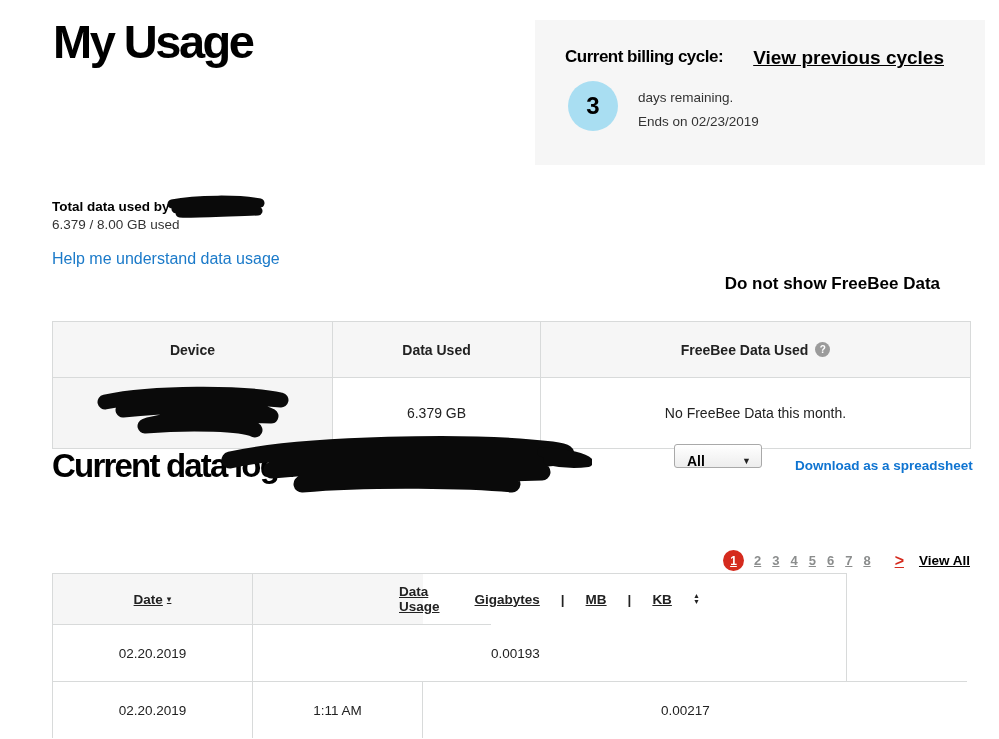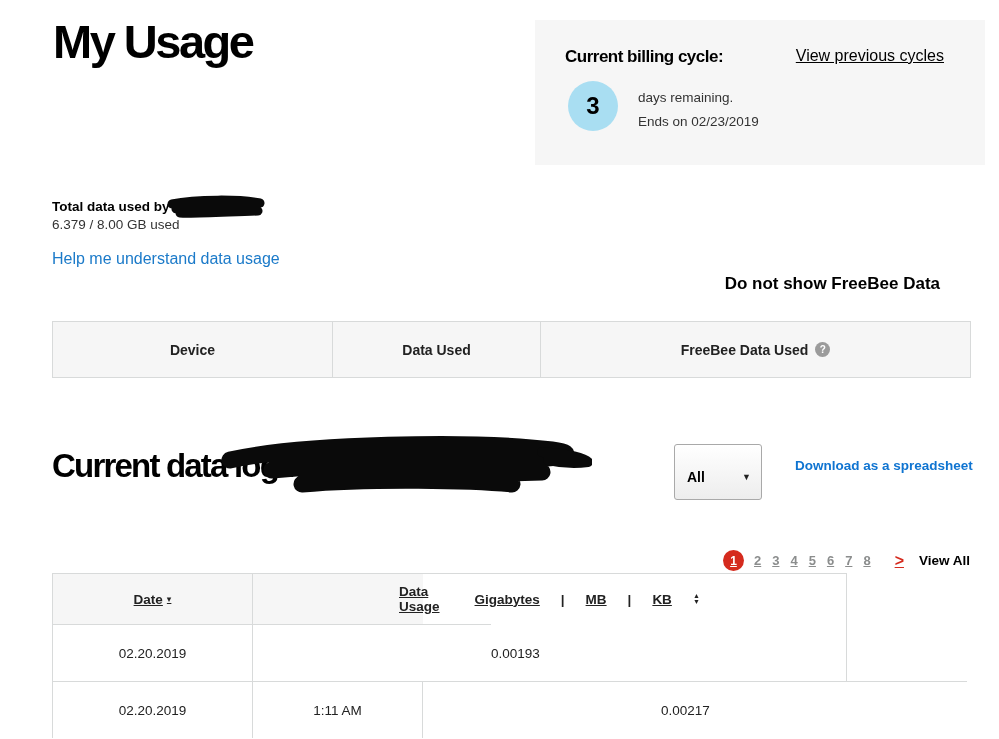--- a/index.html
+++ b/index.html
@@ -5,21 +5,21 @@
   * { margin:0; padding:0; box-sizing:border-box; }
   html,body { background:#fff; }
   body { font-family:"Liberation Sans","DejaVu Sans",sans-serif; color:#000; }
   .canvas { position:relative; width:999px; height:739px; background:#fff; overflow:hidden; }
 
   
   .page-title { position:absolute; left:53px; top:14px; font-size:47px; font-weight:800; letter-spacing:-2.5px; color:#000; }
 
   .billing-panel { position:absolute; left:535px; top:20px; width:450px; height:145px; background:#f6f6f6; }
   .billing-label { position:absolute; left:30px; top:27px; font-size:17px; font-weight:800; letter-spacing:-0.5px; }
-  .view-prev { position:absolute; right:41px; top:27px; font-size:16px; font-weight:400; color:#000; text-decoration:underline; cursor:pointer; }
+  .view-prev { position:absolute; right:41px; top:27px; font-size:19px; font-weight:700; color:#000; text-decoration:underline; cursor:pointer; }
   .days-circle { position:absolute; left:33px; top:61px; width:50px; height:50px; border-radius:50%; background:#a9def2; display:flex; align-items:center; justify-content:center; font-size:24px; font-weight:800; color:#000; }
   .days-text { position:absolute; left:103px; top:66px; font-size:13.5px; color:#333; line-height:24px; }
 
   .total-line { position:absolute; left:52px; top:199px; font-size:13.5px; font-weight:800; white-space:nowrap; }
   .usage-line { position:absolute; left:52px; top:217px; font-size:13.5px; color:#333; }
   .help-link { position:absolute; left:52px; top:250px; font-size:16px; color:#1b7ac9; cursor:pointer; }
 
   .freebee-toggle { position:absolute; right:59px; top:274px; font-size:17px; font-weight:800; color:#000; cursor:pointer; }
 
   
@@ -27,31 +27,31 @@
   .dt-row { display:grid; grid-template-columns:280px 208px 429px; }
   .dt-head .dt-cell { background:#f6f6f6; height:55px; font-size:14px; font-weight:800; }
   .dt-cell { display:flex; align-items:center; justify-content:center; border-right:1px solid #d8dada; font-size:14px; color:#222; }
   .dt-cell:last-child { border-right:none; }
   .dt-body .dt-cell { height:71px; border-top:1px solid #d8dada; background:#fff; }
   .dt-body .dt-cell.shaded { background:#f5f5f5; }
   .help-icon { display:inline-flex; align-items:center; justify-content:center; width:15px; height:15px; margin-left:7px; border-radius:50%; background:#9b9b9b; color:#fff; font-size:10px; font-weight:800; cursor:pointer; }
 
   
   .log-heading { position:absolute; left:52px; top:447px; font-size:33px; font-weight:800; letter-spacing:-1.8px; white-space:nowrap; }
-  .log-filter { position:absolute; left:674px; top:444px; width:88px; height:56px; border:1px solid #a9a9a9; border-radius:3px; background:linear-gradient(#ffffff,#ededed); display:flex; align-items:center; padding:10px 10px 0 12px; cursor:pointer; }
+  .log-filter { position:absolute; left:674px; top:444px; width:88px; height:24px; border:1px solid #a9a9a9; border-radius:3px; background:linear-gradient(#ffffff,#ededed); display:flex; align-items:center; padding:10px 10px 0 12px; cursor:pointer; }
   .log-filter .val { font-size:14px; font-weight:800; flex:1; }
   .log-filter .caret { font-size:9px; color:#222; }
   .download-link { position:absolute; left:795px; top:458px; font-size:13.5px; font-weight:800; color:#0f74d1; cursor:pointer; }
 
   
   .pagination { position:absolute; top:550px; right:29px; display:flex; align-items:center; gap:9px; }
   .page-current { width:21px; height:21px; border-radius:50%; background:#d52b1e; color:#fff; display:flex; align-items:center; justify-content:center; font-size:12px; font-weight:800; text-decoration:underline; cursor:pointer; }
   .page-num { font-size:13px; font-weight:800; color:#8b8d8d; text-decoration:underline; cursor:pointer; padding:0 1px; }
   .page-next { font-size:16px; font-weight:800; color:#d52b1e; text-decoration:underline; cursor:pointer; margin:0 6px 0 14px; }
-  .view-all { font-size:13.5px; font-weight:800; color:#000; cursor:pointer; }
+  .view-all { font-size:13.5px; font-weight:800; color:#000; text-decoration:underline; cursor:pointer; }
 
   
   .log-table { position:absolute; left:52px; top:573px; width:795px; border:1px solid #d8dada; border-bottom:none; }
   .lt-row { display:grid; grid-template-columns:200px 170px 544px; }
   .lt-head .lt-cell { background:#f6f6f6; height:50px; font-size:13.5px; font-weight:800; }
   .lt-cell { display:flex; align-items:center; justify-content:center; border-right:1px solid #d8dada; font-size:13.5px; color:#222; }
   .lt-cell:last-child { border-right:none; }
   .lt-body .lt-cell { height:57px; border-top:1px solid #d8dada; background:#fff; }
   .lt-head .sortable { text-decoration:underline; display:inline-flex; align-items:center; gap:4px; cursor:pointer; }
   .lt-head .usage-cell { justify-content:flex-start; padding-left:146px; gap:21px; }
@@ -91,20 +91,29 @@
   <a class="freebee-toggle">Do not show FreeBee Data</a>
 
   <div class="device-table">
     <div class="dt-row dt-head">
       <div class="dt-cell">Device</div>
       <div class="dt-cell">Data Used</div>
       <div class="dt-cell">
         <span>FreeBee Data Used</span>
         <span class="help-icon">?</span>
       </div>
+    </div>
+    <div class="dt-row dt-body">
+      <div class="dt-cell shaded">
+        <svg class="scribble" style="position:static;" width="200" height="58" viewBox="0 0 200 58">
+          <path d="M12 18 C 60 8, 150 8, 188 16 C 140 12, 50 16, 30 26 C 90 20, 160 22, 178 32 C 130 30, 70 36, 52 42 C 100 38, 150 40, 162 46" stroke-width="15"></path>
+        </svg>
+      </div>
+      <div class="dt-cell">6.379 GB</div>
+      <div class="dt-cell">No FreeBee Data this month.</div>
     </div>
   </div>
 
   <div class="log-heading">Current data log for</div>
   <svg class="scribble" style="left:212px; top:432px;" width="380" height="66" viewBox="0 0 380 66">
     <path d="M18 28 C 90 12, 260 8, 340 18 C 370 22, 350 28, 300 26 C 180 22, 80 28, 60 38 C 140 30, 280 30, 330 40 C 250 42, 120 46, 90 52 C 160 46, 260 48, 300 52" stroke-width="17"></path>
     <path d="M330 20 C 355 22, 372 26, 376 30 C 360 32, 345 30, 336 28" stroke-width="10"></path>
   </svg>
 
   <div class="log-filter">

